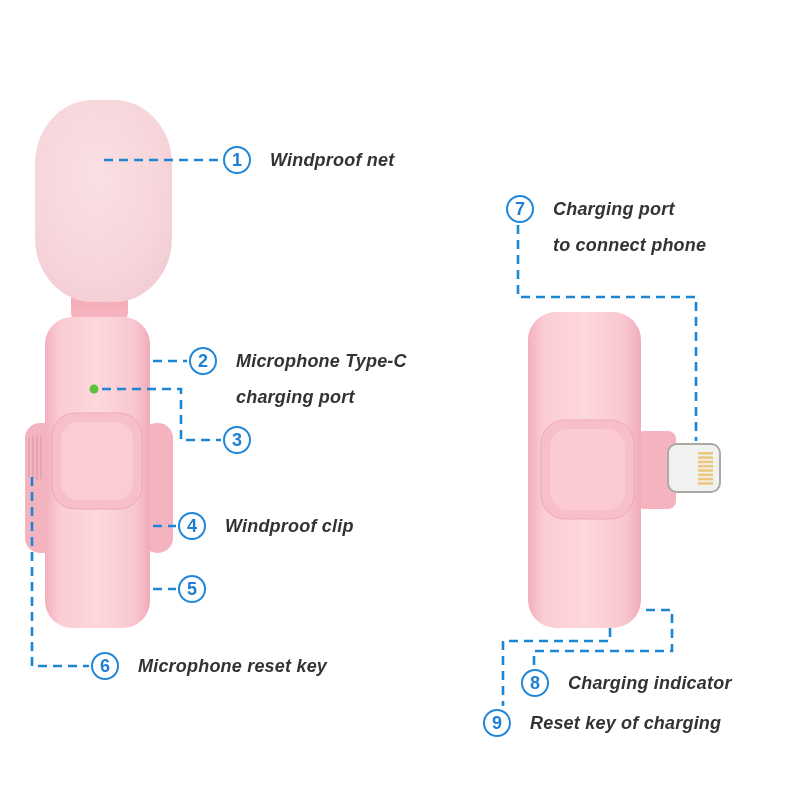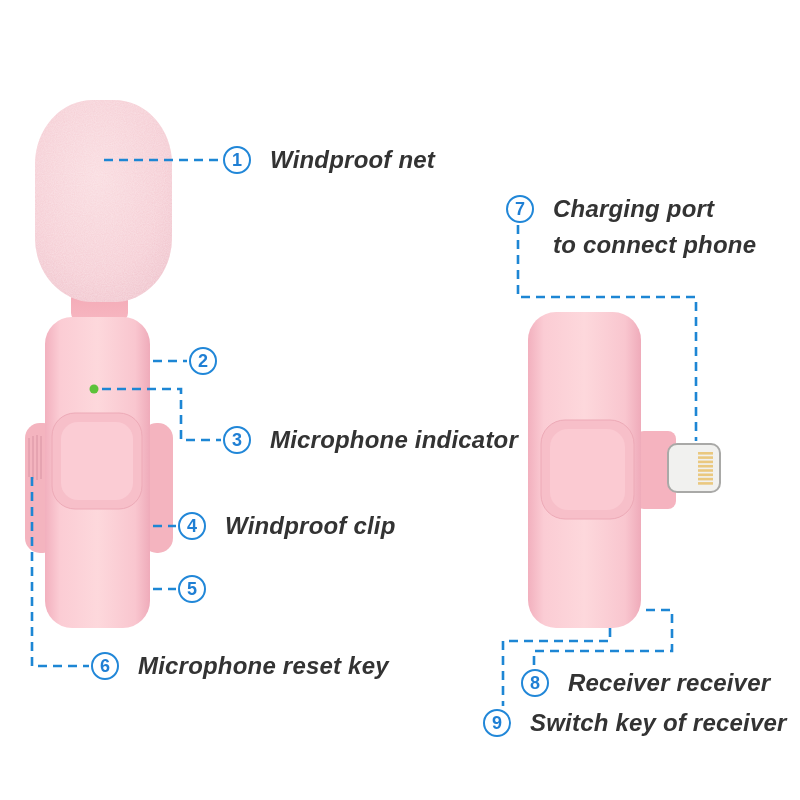--- a/index.html
+++ b/index.html
@@ -11,21 +11,21 @@
   .callout{
     position:absolute;display:flex;align-items:flex-start;gap:19px;
   }
   .badge{
     box-sizing:border-box;flex:0 0 auto;margin-top:4px;
     width:28px;height:28px;border:2.5px solid #2187d8;border-radius:50%;
     background:#fff;color:#1f7fd4;font-weight:700;font-size:18px;
     display:flex;align-items:center;justify-content:center;line-height:1;
   }
   .lbl{
-    color:#333333;font-style:italic;font-weight:700;font-size:24px;
+    color:#333333;font-style:italic;font-weight:700;font-size:18px;
     line-height:36px;white-space:pre-line;letter-spacing:0.2px;
   }
   
   .c1{left:223px;top:142px;}
   .c2{left:189px;top:343px;}
   .c3{left:223px;top:422px;}
   .c4{left:178px;top:508px;}
   .c5{left:178px;top:571px;}
   .c6{left:91px; top:648px;}
   .c7{left:506px;top:191px;}
@@ -134,25 +134,26 @@
     </g>
   </svg>
 
   <div class="callout c1">
     <span class="badge">1</span>
     <span class="lbl">Windproof net</span>
   </div>
 
   <div class="callout c2">
     <span class="badge">2</span>
+    <span class="lbl">Microphone Type-C
+charging port</span>
   </div>
 
   <div class="callout c3">
     <span class="badge">3</span>
-    <span class="lbl">Microphone indicator</span>
   </div>
 
   <div class="callout c4">
     <span class="badge">4</span>
     <span class="lbl">Windproof clip</span>
   </div>
 
   <div class="callout c5">
     <span class="badge">5</span>
   </div>
@@ -163,21 +164,21 @@
   </div>
 
   <div class="callout c7">
     <span class="badge">7</span>
     <span class="lbl">Charging port
 to connect phone</span>
   </div>
 
   <div class="callout c8">
     <span class="badge">8</span>
-    <span class="lbl">Receiver receiver</span>
+    <span class="lbl">Charging indicator</span>
   </div>
 
   <div class="callout c9">
     <span class="badge">9</span>
-    <span class="lbl">Switch key of receiver</span>
+    <span class="lbl">Reset key of charging</span>
   </div>
 
 </div>
 
 </body></html>

